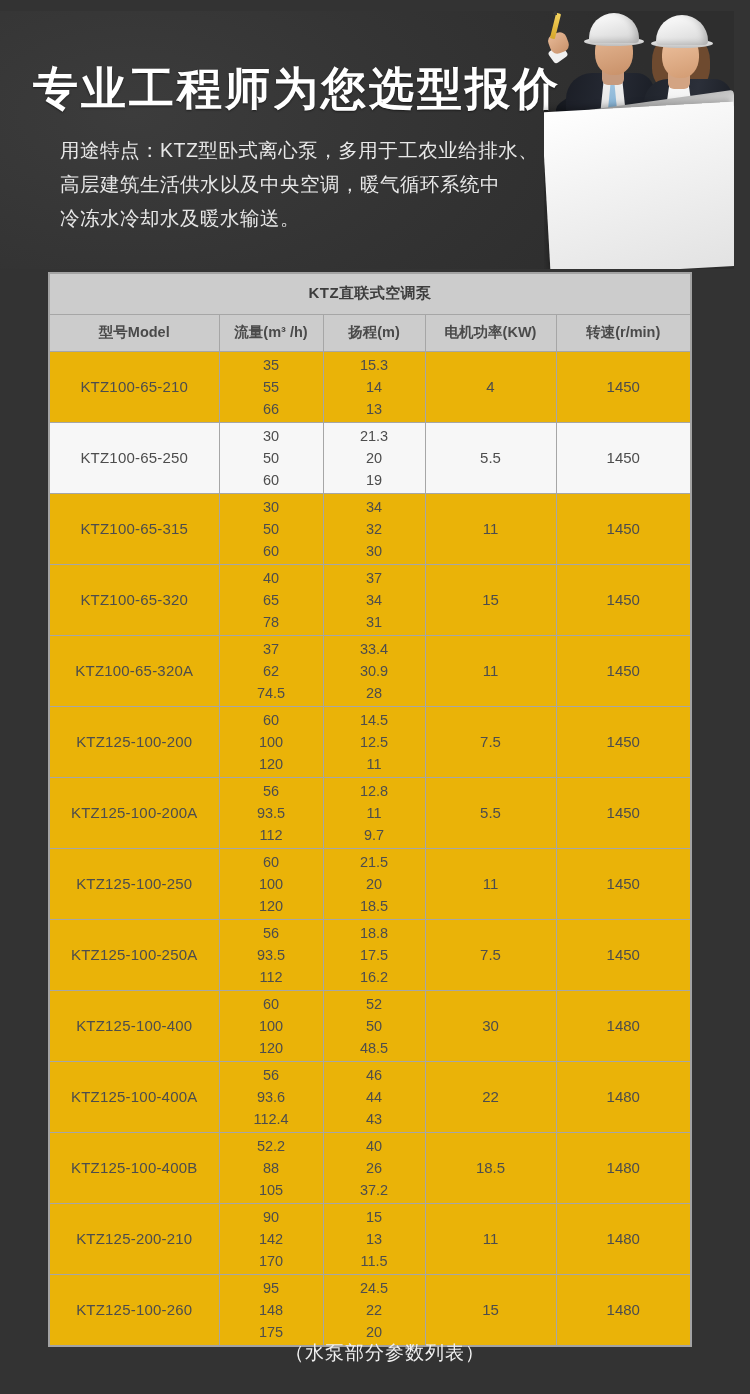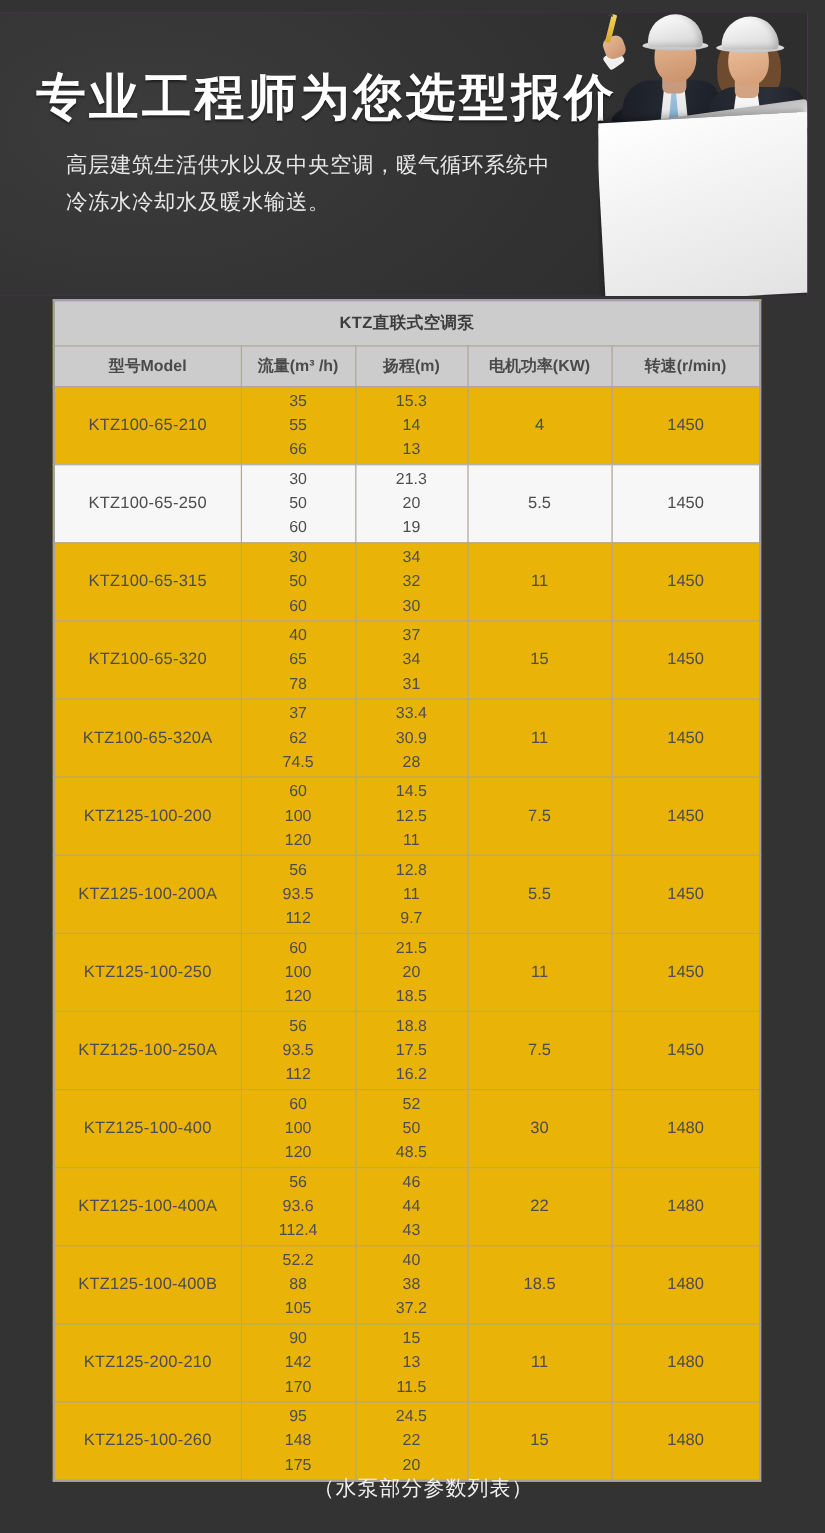--- a/index.html
+++ b/index.html
@@ -260,20 +260,21 @@
 </style>
 </head>
 <body>
 
 <div id="banner">
   <div id="banner-bg"></div>
 
   <div id="headline">专业工程师为您选型报价</div>
 
   <div id="desc">
+    <div>用途特点：KTZ型卧式离心泵，多用于工农业给排水、</div>
     <div>高层建筑生活供水以及中央空调，暖气循环系统中</div>
     <div>冷冻水冷却水及暖水输送。</div>
   </div>
 
   <div id="photo">
 
     <div class="person m-arm"></div>
     <div class="person m-body"></div>
     <div class="person m-shirt"></div>
     <div class="person m-tie"></div>
@@ -490,21 +491,21 @@
         </tr>
         <tr>
           <td class="model">KTZ125-100-400B</td>
           <td class="stack">
             <span>52.2</span>
             <span>88</span>
             <span>105</span>
           </td>
           <td class="stack">
             <span>40</span>
-            <span>38</span>
+            <span>26</span>
             <span>37.2</span>
           </td>
           <td class="">18.5</td>
           <td class="">1480</td>
         </tr>
         <tr>
           <td class="model">KTZ125-200-210</td>
           <td class="stack">
             <span>90</span>
             <span>142</span>

